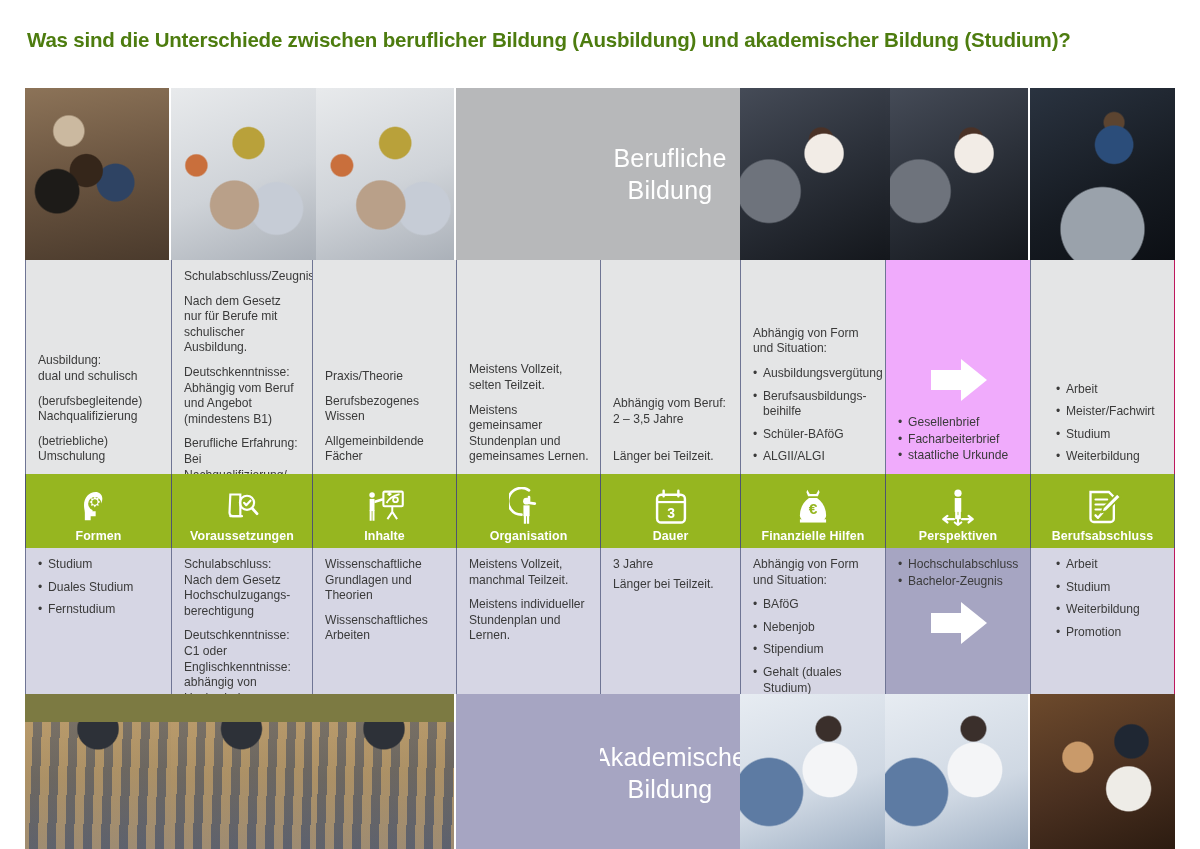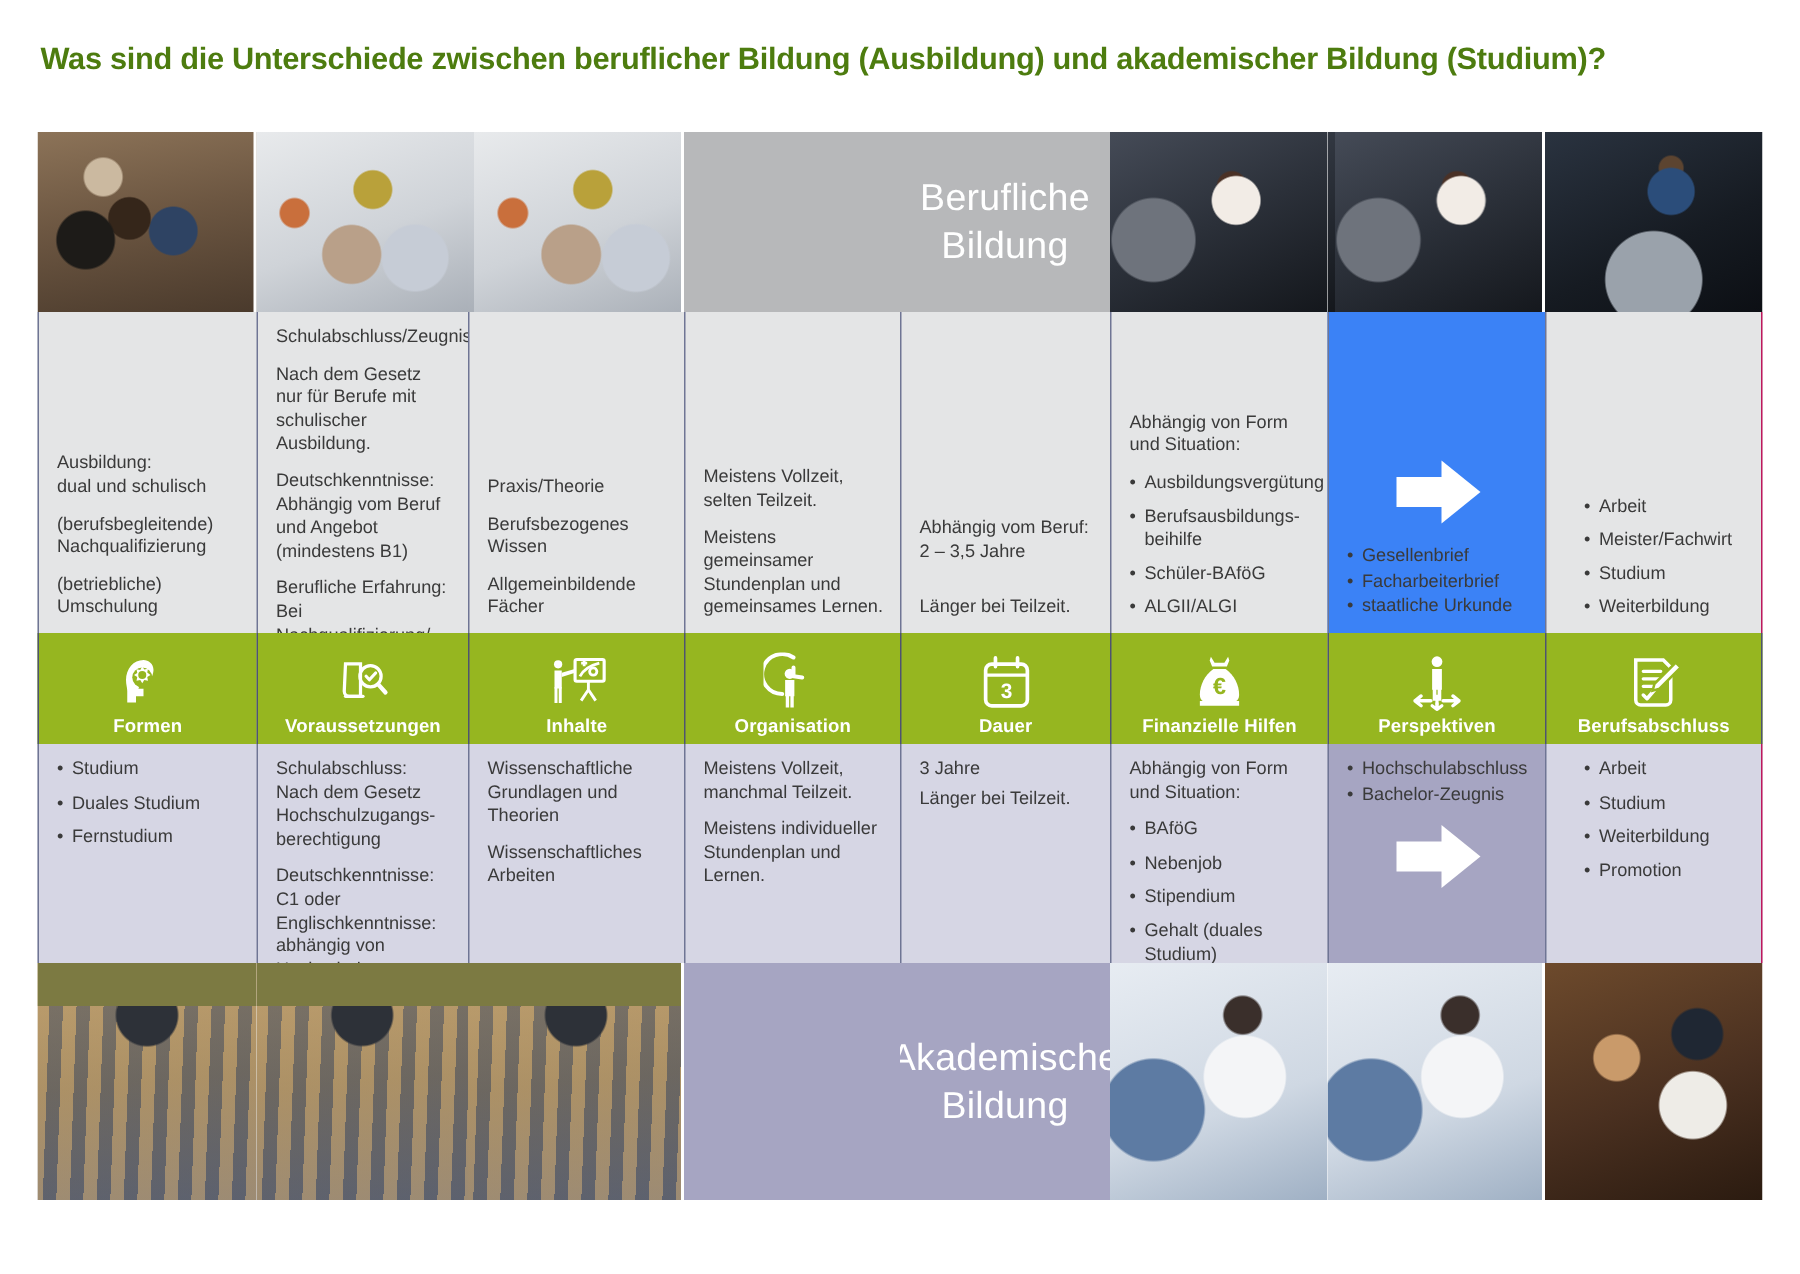--- a/index.html
+++ b/index.html
@@ -40,21 +40,21 @@
   .c0 { width: 146px; }
   .c1 { width: 141px; }
   .c2 { width: 144px; }
   .c3 { width: 144px; }
   .c4 { width: 140px; }
   .c5 { width: 145px; }
   .c6 { width: 145px; }
   .c7 { width: 145px; }
 
   
-  #photo-top { height: 120px; border-radius: 10px; }
+  #photo-top { height: 172px; border-radius: 10px; }
   #photo-bot { height: 158px; }
 
   .photo { position: relative; }
   .photo .divider-r { position: absolute; right: 0; top: 0; bottom: 0; width: 2px; background: #ffffff; }
 
   .banner-voc {
     background: #b7b8ba;
     display: flex; align-items: center; justify-content: center;
   }
   .banner-acad {
@@ -78,21 +78,21 @@
     padding: 9px 11px 9px 12px;
     font-size: 12.1px;
     line-height: 1.29;
     color: #3a3a3a;
     display: flex;
     flex-direction: column;
     border-left: 1px solid #6f7594;
   }
   .txt:last-child { border-right: 1px solid #be185d; padding-left: 25px; }
   .bg-voc { background: #e4e5e6; }
-  .bg-voc-dark { background: #3b82f6; }
+  .bg-voc-dark { background: #f0abfc; }
   .bg-acad { background: #d6d6e4; }
   .bg-acad-dark { background: #a6a5c2; }
 
   .txt.bottom-align { justify-content: flex-end; }
   .txt.top-align { justify-content: flex-start; }
 
   .txt p { margin-bottom: 9px; }
   .txt p:last-child { margin-bottom: 0; }
   .txt ul { list-style: none; }
   .txt li {

